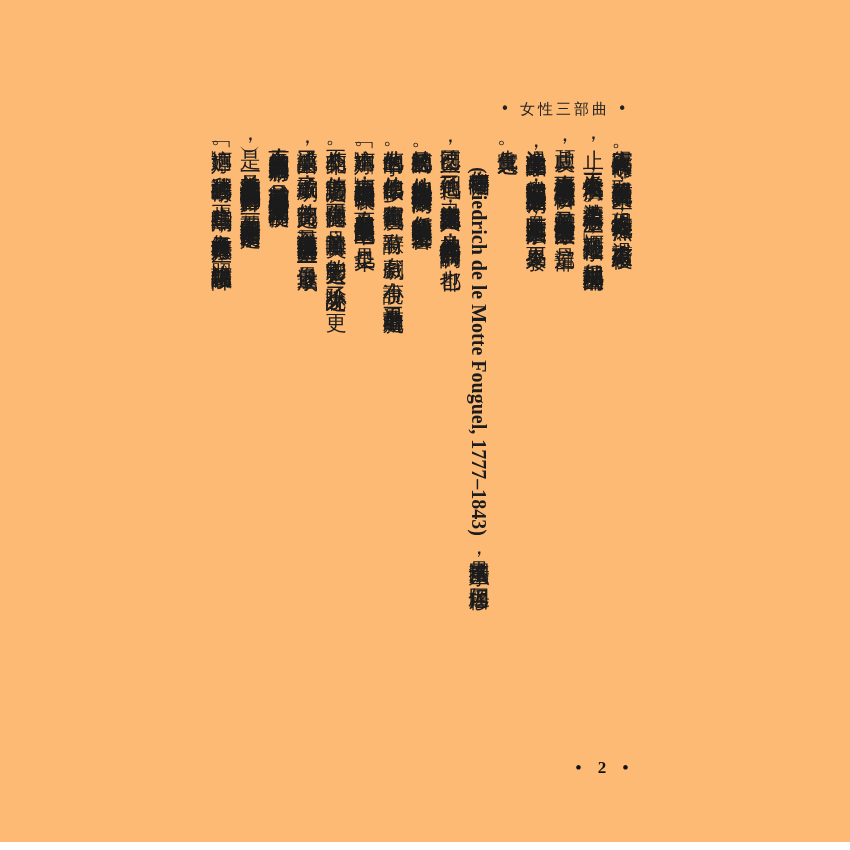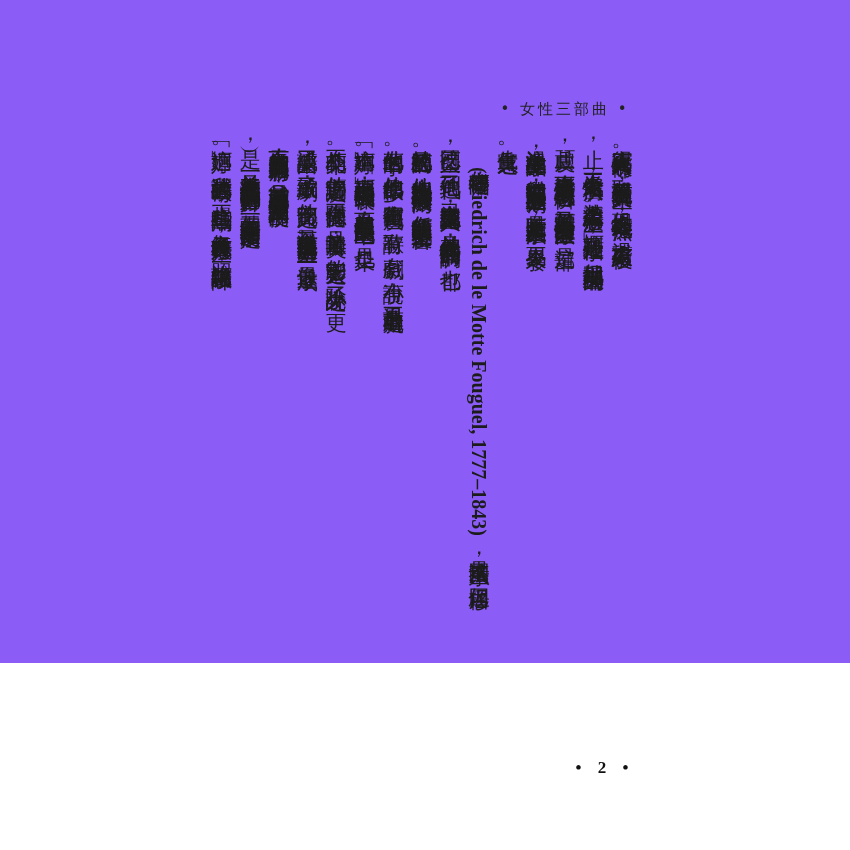--- a/index.html
+++ b/index.html
@@ -6,22 +6,22 @@
       margin: 0;
       padding: 0;
       width: 850px;
       height: 850px;
       background: #ffffff;
       overflow: hidden;
     }
     .page {
       position: relative;
       width: 850px;
-      height: 663px;
-      background: #8b5cf6;
+      height: 842px;
+      background: #fdba74;
       color: #1a1a1a;
       font-family: "DejaVu Serif", "Liberation Serif", serif;
     }
     .running-header {
       position: absolute;
       top: 100px;
       left: 495px;
       width: 140px;
       text-align: center;
       font-size: 15px;

